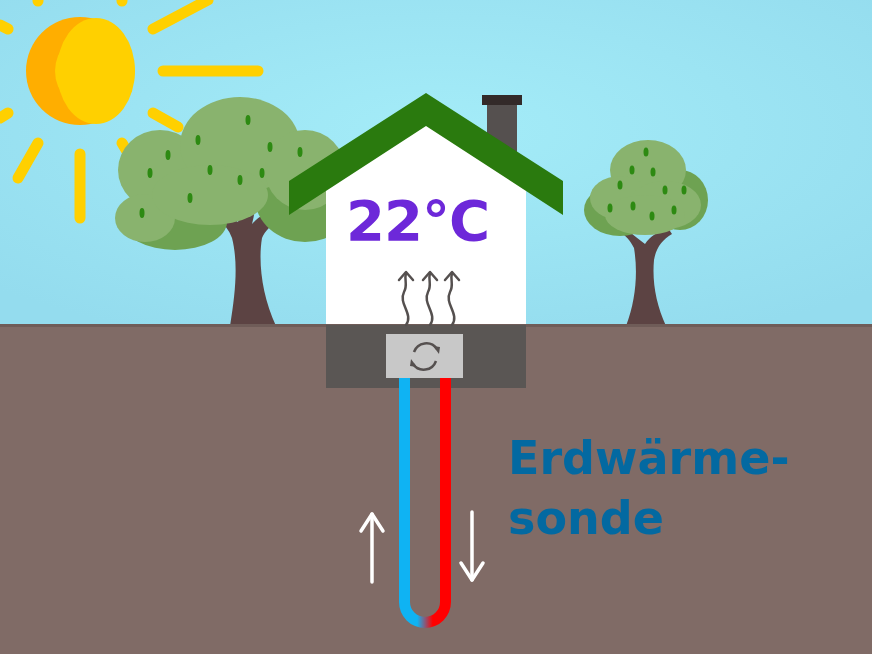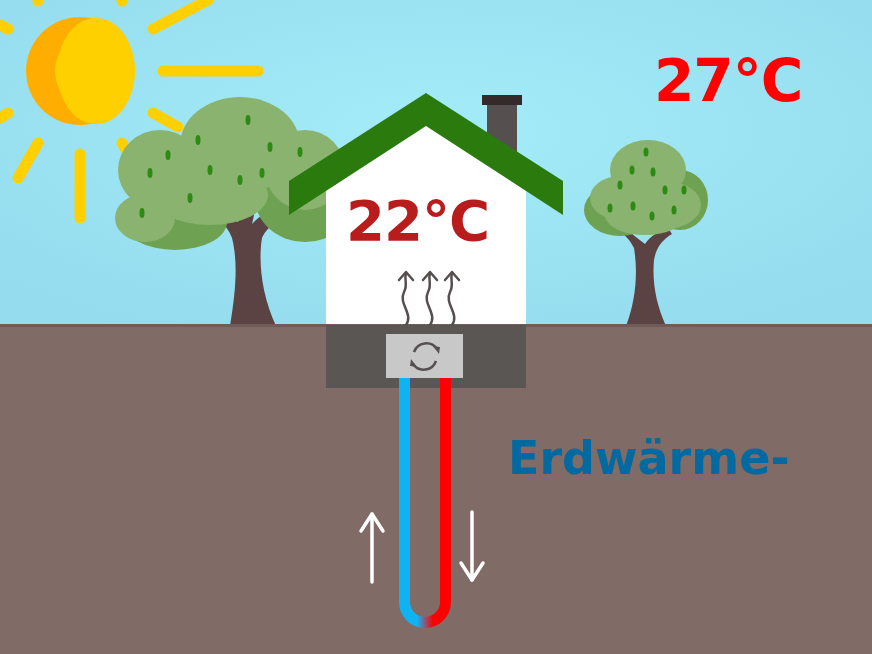--- a/index.html
+++ b/index.html
@@ -7,21 +7,21 @@
   #scene { position: relative; width: 872px; height: 654px; }
   #scene svg.bg { position: absolute; left: 0; top: 0; }
   .label {
     position: absolute;
     font-family: "DejaVu Sans", sans-serif;
     font-weight: bold;
     white-space: nowrap;
     line-height: 1;
   }
   .temp-outside { left: 654px; top: 52px; font-size: 58px; color: #ff0000; letter-spacing: -1px; }
-  .temp-inside  { left: 346px; top: 193px; font-size: 56px; color: #b91c1c; letter-spacing: -1px; }
+  .temp-inside  { left: 346px; top: 193px; font-size: 56px; color: #6d28d9; letter-spacing: -1px; }
   .probe-label  { left: 508px; top: 428px; font-size: 46px; color: #0369a1; line-height: 60px; letter-spacing: 0px; }
   .probe-label span { display: block; }
 </style>
 </head>
 <body>
 
 <div id="scene">
   <svg class="bg" width="872" height="654" viewBox="0 0 872 654">
     <defs>
       <radialGradient id="skyGrad" cx="50%" cy="40%" r="70%">
@@ -145,18 +145,18 @@
     <g fill="none" stroke="#ffffff" stroke-width="3.5" stroke-linecap="round" stroke-linejoin="round">
       <line x1="372" y1="582" x2="372" y2="514"></line>
       <path d="M361,531 L372,514 L383,531"></path>
     </g>
     <g fill="none" stroke="#ffffff" stroke-width="3.5" stroke-linecap="round" stroke-linejoin="round">
       <line x1="472" y1="512" x2="472" y2="580"></line>
       <path d="M461,563 L472,580 L483,563"></path>
     </g>
   </svg>
 
-  <div class="label temp-outside">27°C</div>
   <div class="label temp-inside">22°C</div>
   <div class="label probe-label">
     <span>Erdwärme-</span>
+    <span>sonde</span>
   </div>
 </div>
 
 </body></html>

